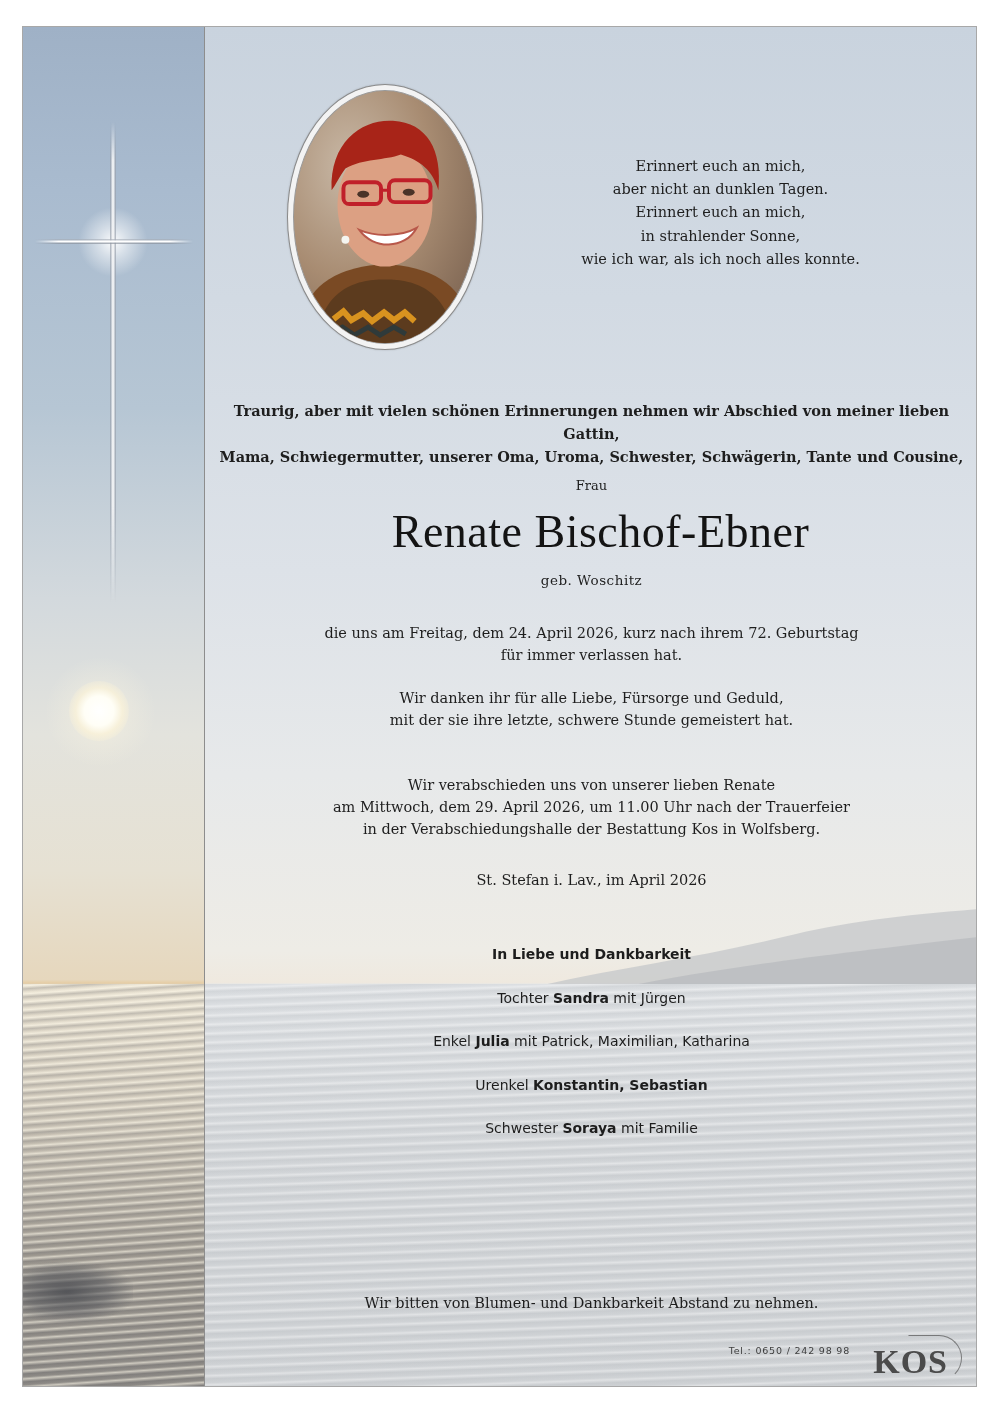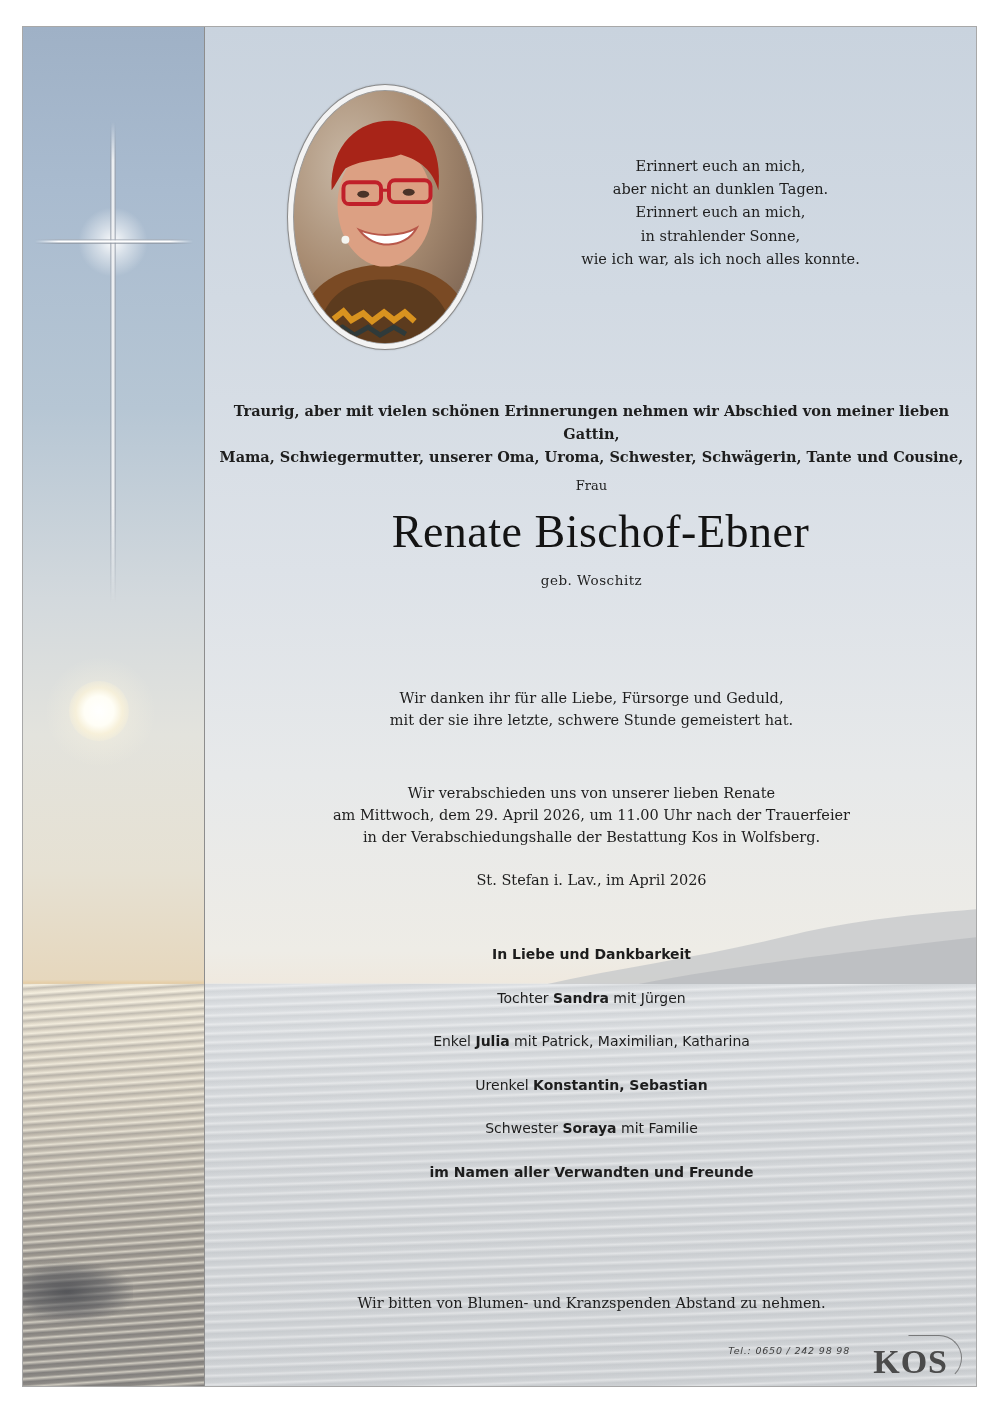--- a/index.html
+++ b/index.html
@@ -46,29 +46,29 @@
              border:1px solid #9a9a9a; overflow:hidden;
              background: radial-gradient(ellipse at 30% 30%, #c8b8a6 0%, #a88c72 45%, #6f5848 100%); }
 
     .text { position:absolute; left:182px; width:773px; text-align:center; color:#1e1e1e; }
     .poem { top:128px; font-size:14.5px; line-height:23.2px; }
     .intro { top:372px; font-size:14.5px; line-height:23px;font-weight:bold; }
     .title-small { top:451px; font-size:13px; }
     .name { top:478px; font-size:46px; font-family:"Liberation Serif", serif; letter-spacing:0.5px; color:#141414;padding-left:9px; }
     .born { top:545px; font-size:13.5px; letter-spacing:0.5px; }
     .block { font-size:14.5px; line-height:22px; }
-    .b1 { top:595px; } .b2 { top:660px; } .b3 { top:747px;margin-top:8px; }
+    .b1 { top:595px; } .b2 { top:660px; } .b3 { top:747px; }
     .place { top:845px; font-size:14.5px; }
     .mourners { top:916px; font-family:"DejaVu Sans", sans-serif; font-size:14px; color:#1d1d1d; }
     .mourners div { height:43.6px; line-height:22px; }
     .mourners b { font-weight:700; }
     .request { top:1268px; font-size:14.5px; }
     .footer { position:absolute; right:20px; top:1318px; text-align:right; font-family:"DejaVu Sans", sans-serif;
               font-size:9.5px; color:#3e3e3e; letter-spacing:0.8px; }
-    .footer .tel { padding-right:106px; margin-bottom:2px;font-style:italic; }
+    .footer .tel { padding-right:106px; margin-bottom:2px; }
     .footer .url { padding-right:106px; }
     .kos { position:absolute; right:28px; top:1316px; font-family:"Liberation Serif", serif; font-weight:bold;
            font-size:34px; color:#4b4b4b; letter-spacing:1px; }
     .kos-arc { position:absolute; right:14px; top:1308px; width:52px; height:44px; border:1.5px solid #555;
                border-color:#555 #555 transparent transparent; border-radius:0 50px 50px 0; opacity:0.7; }
   </style>
 </head>
 <body>
 
 <div class="card">
@@ -119,20 +119,24 @@
 
   <div class="text intro">
     <div>Traurig, aber mit vielen schönen Erinnerungen nehmen wir Abschied von meiner lieben Gattin,</div>
     <div>Mama, Schwiegermutter, unserer Oma, Uroma, Schwester, Schwägerin, Tante und Cousine,</div>
   </div>
 
   <div class="text title-small">Frau</div>
   <div class="text name">Renate Bischof-Ebner</div>
   <div class="text born">geb. Woschitz</div>
 
+  <div class="text block b1">
+    <div>die uns am Freitag, dem 24. April 2026, kurz nach ihrem 72. Geburtstag</div>
+    <div>für immer verlassen hat.</div>
+  </div>
   <div class="text block b2">
     <div>Wir danken ihr für alle Liebe, Fürsorge und Geduld,</div>
     <div>mit der sie ihre letzte, schwere Stunde gemeistert hat.</div>
   </div>
   <div class="text block b3">
     <div>Wir verabschieden uns von unserer lieben Renate</div>
     <div>am Mittwoch, dem 29. April 2026, um 11.00 Uhr nach der Trauerfeier</div>
     <div>in der Verabschiedungshalle der Bestattung Kos in Wolfsberg.</div>
   </div>
   <div class="text place">St. Stefan i. Lav., im April 2026</div>
@@ -144,23 +148,22 @@
     </div>
     <div>
       <span>Enkel</span> <b>Julia</b> <span>mit Patrick, Maximilian, Katharina</span>
     </div>
     <div>
       <span>Urenkel</span> <b>Konstantin, Sebastian</b>
     </div>
     <div>
       <span>Schwester</span> <b>Soraya</b> <span>mit Familie</span>
     </div>
-    <div><b>im Namen aller Verwandten und Freunde</b></div>
   </div>
 
-  <div class="text request">Wir bitten von Blumen- und Kranzspenden Abstand zu nehmen.</div>
+  <div class="text request">Wir bitten von Blumen- und Dankbarkeit Abstand zu nehmen.</div>
 
   <div class="footer">
     <div class="tel">Tel.: 0650 / 242 98 98</div>
   </div>
   <div class="kos-arc"></div>
   <div class="kos">KOS</div>
 </div>
 
 </body></html>

